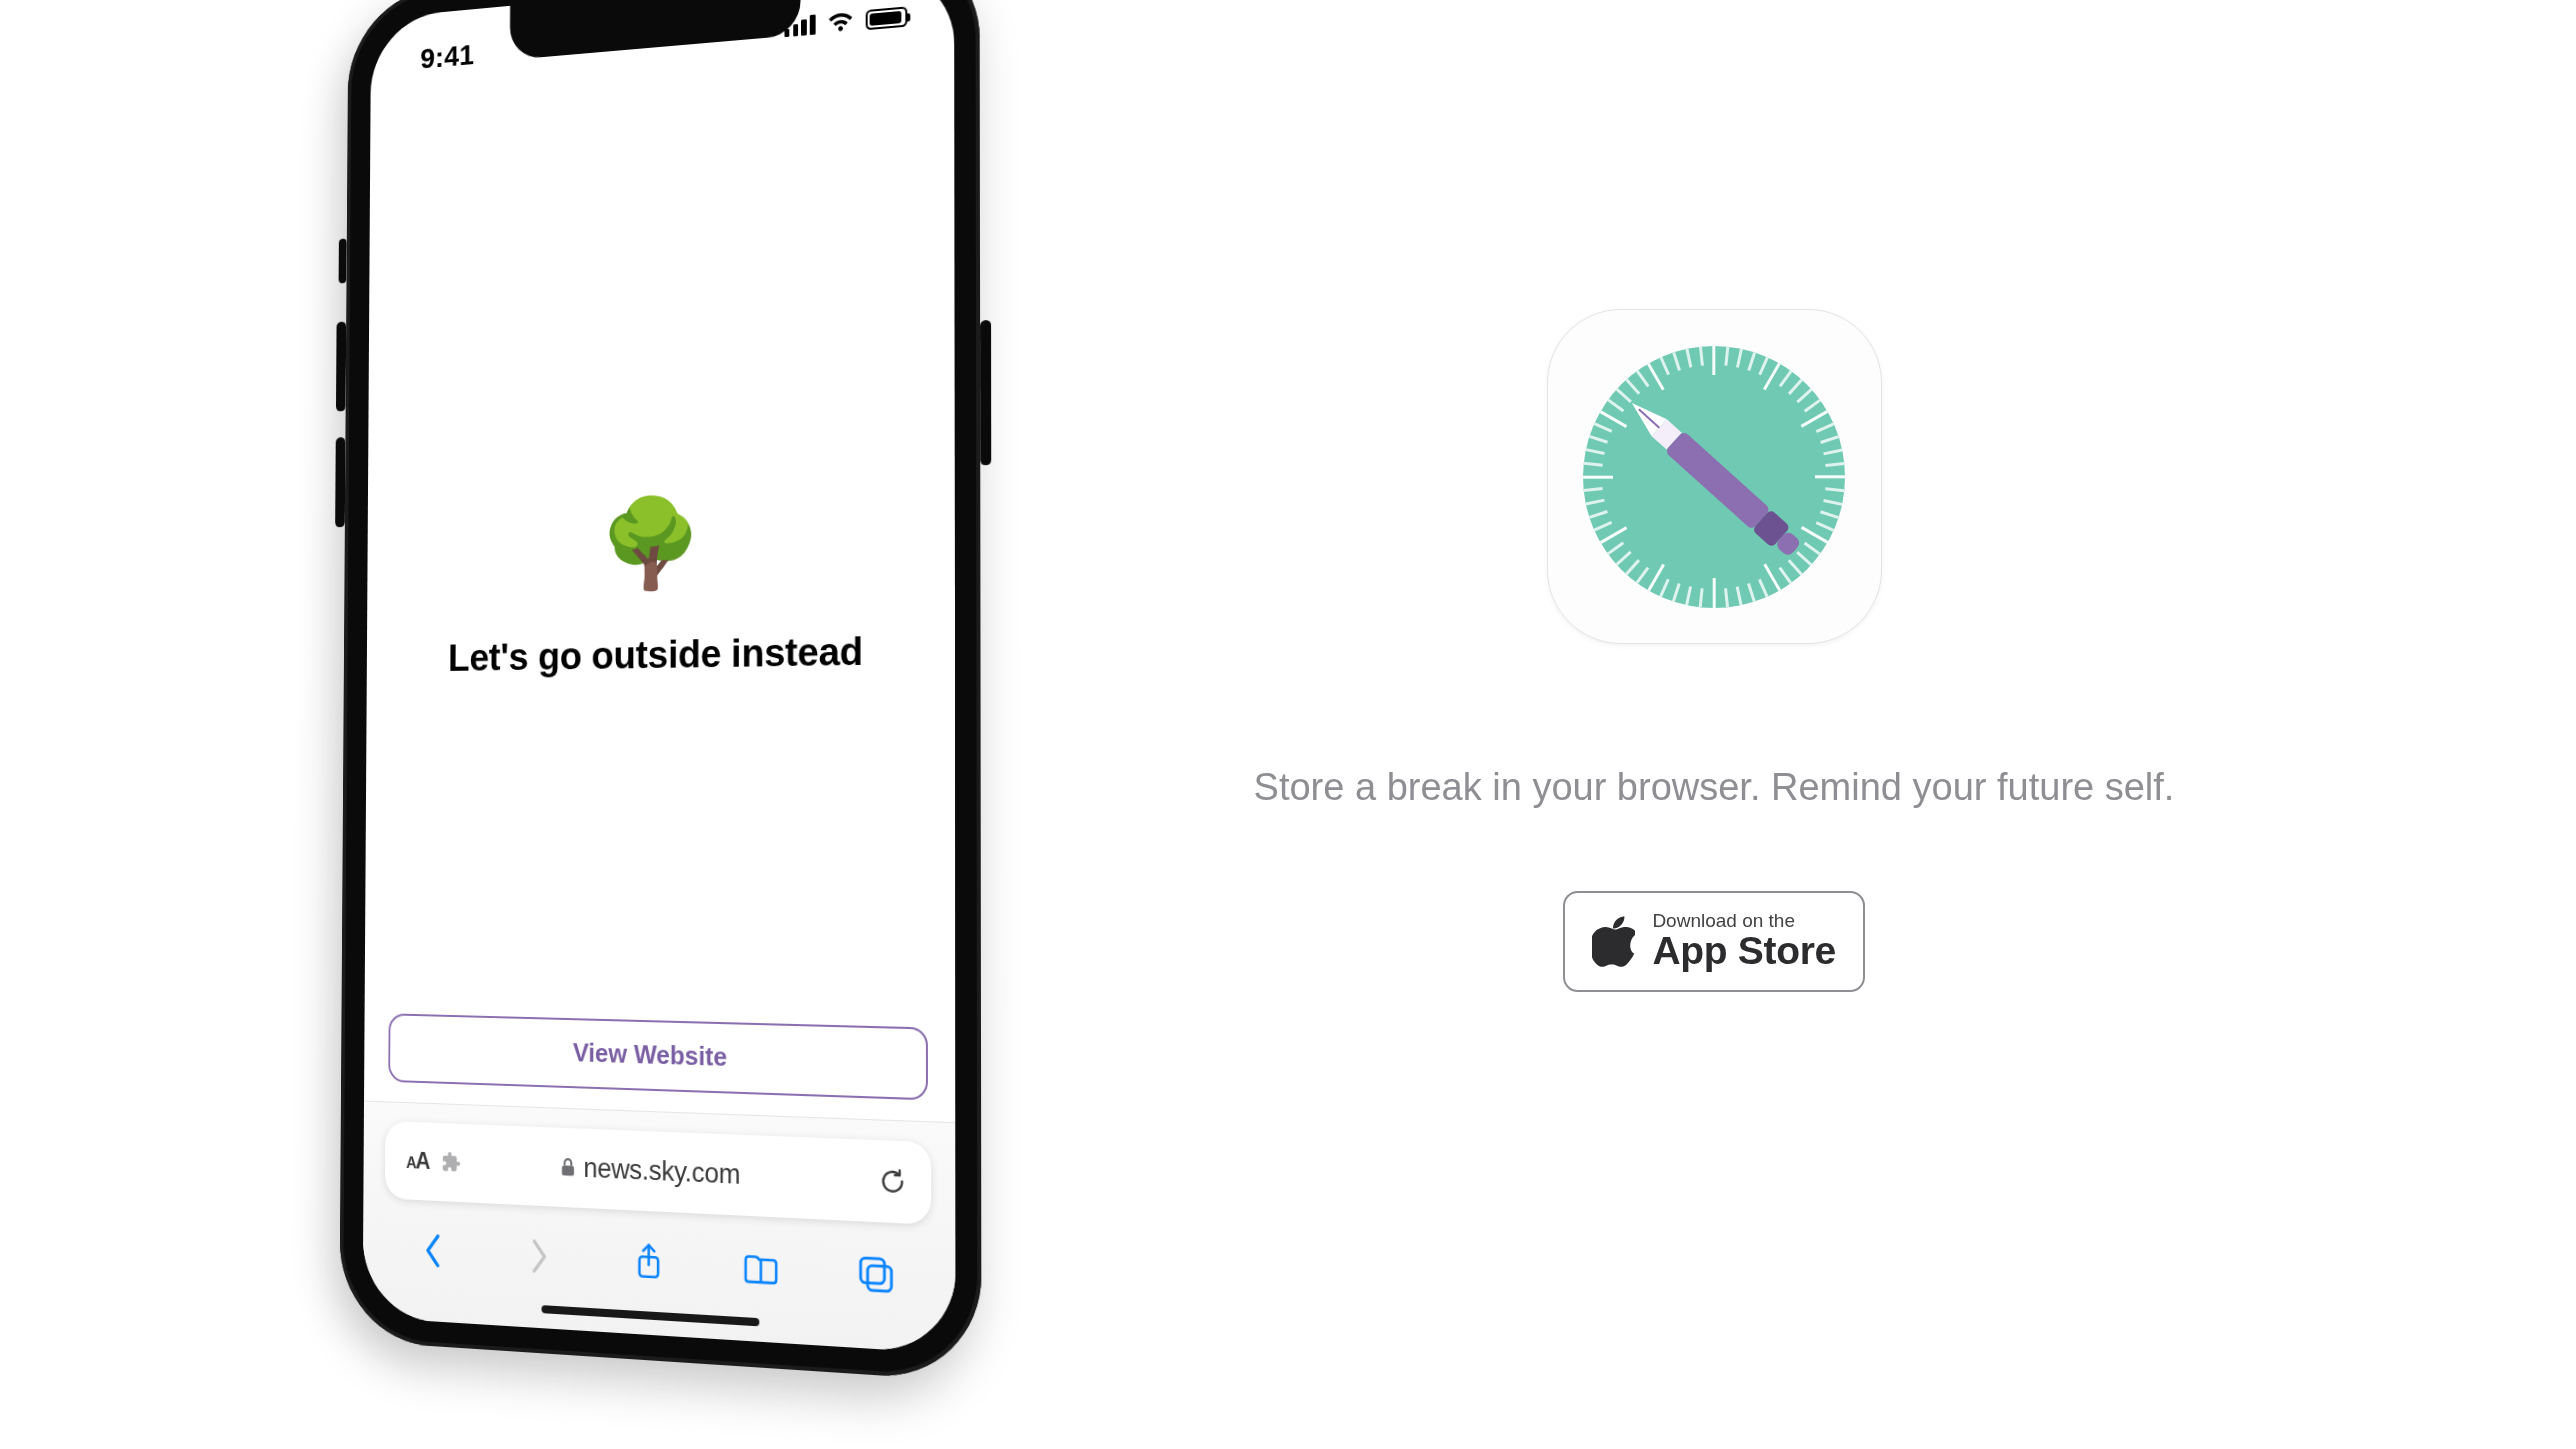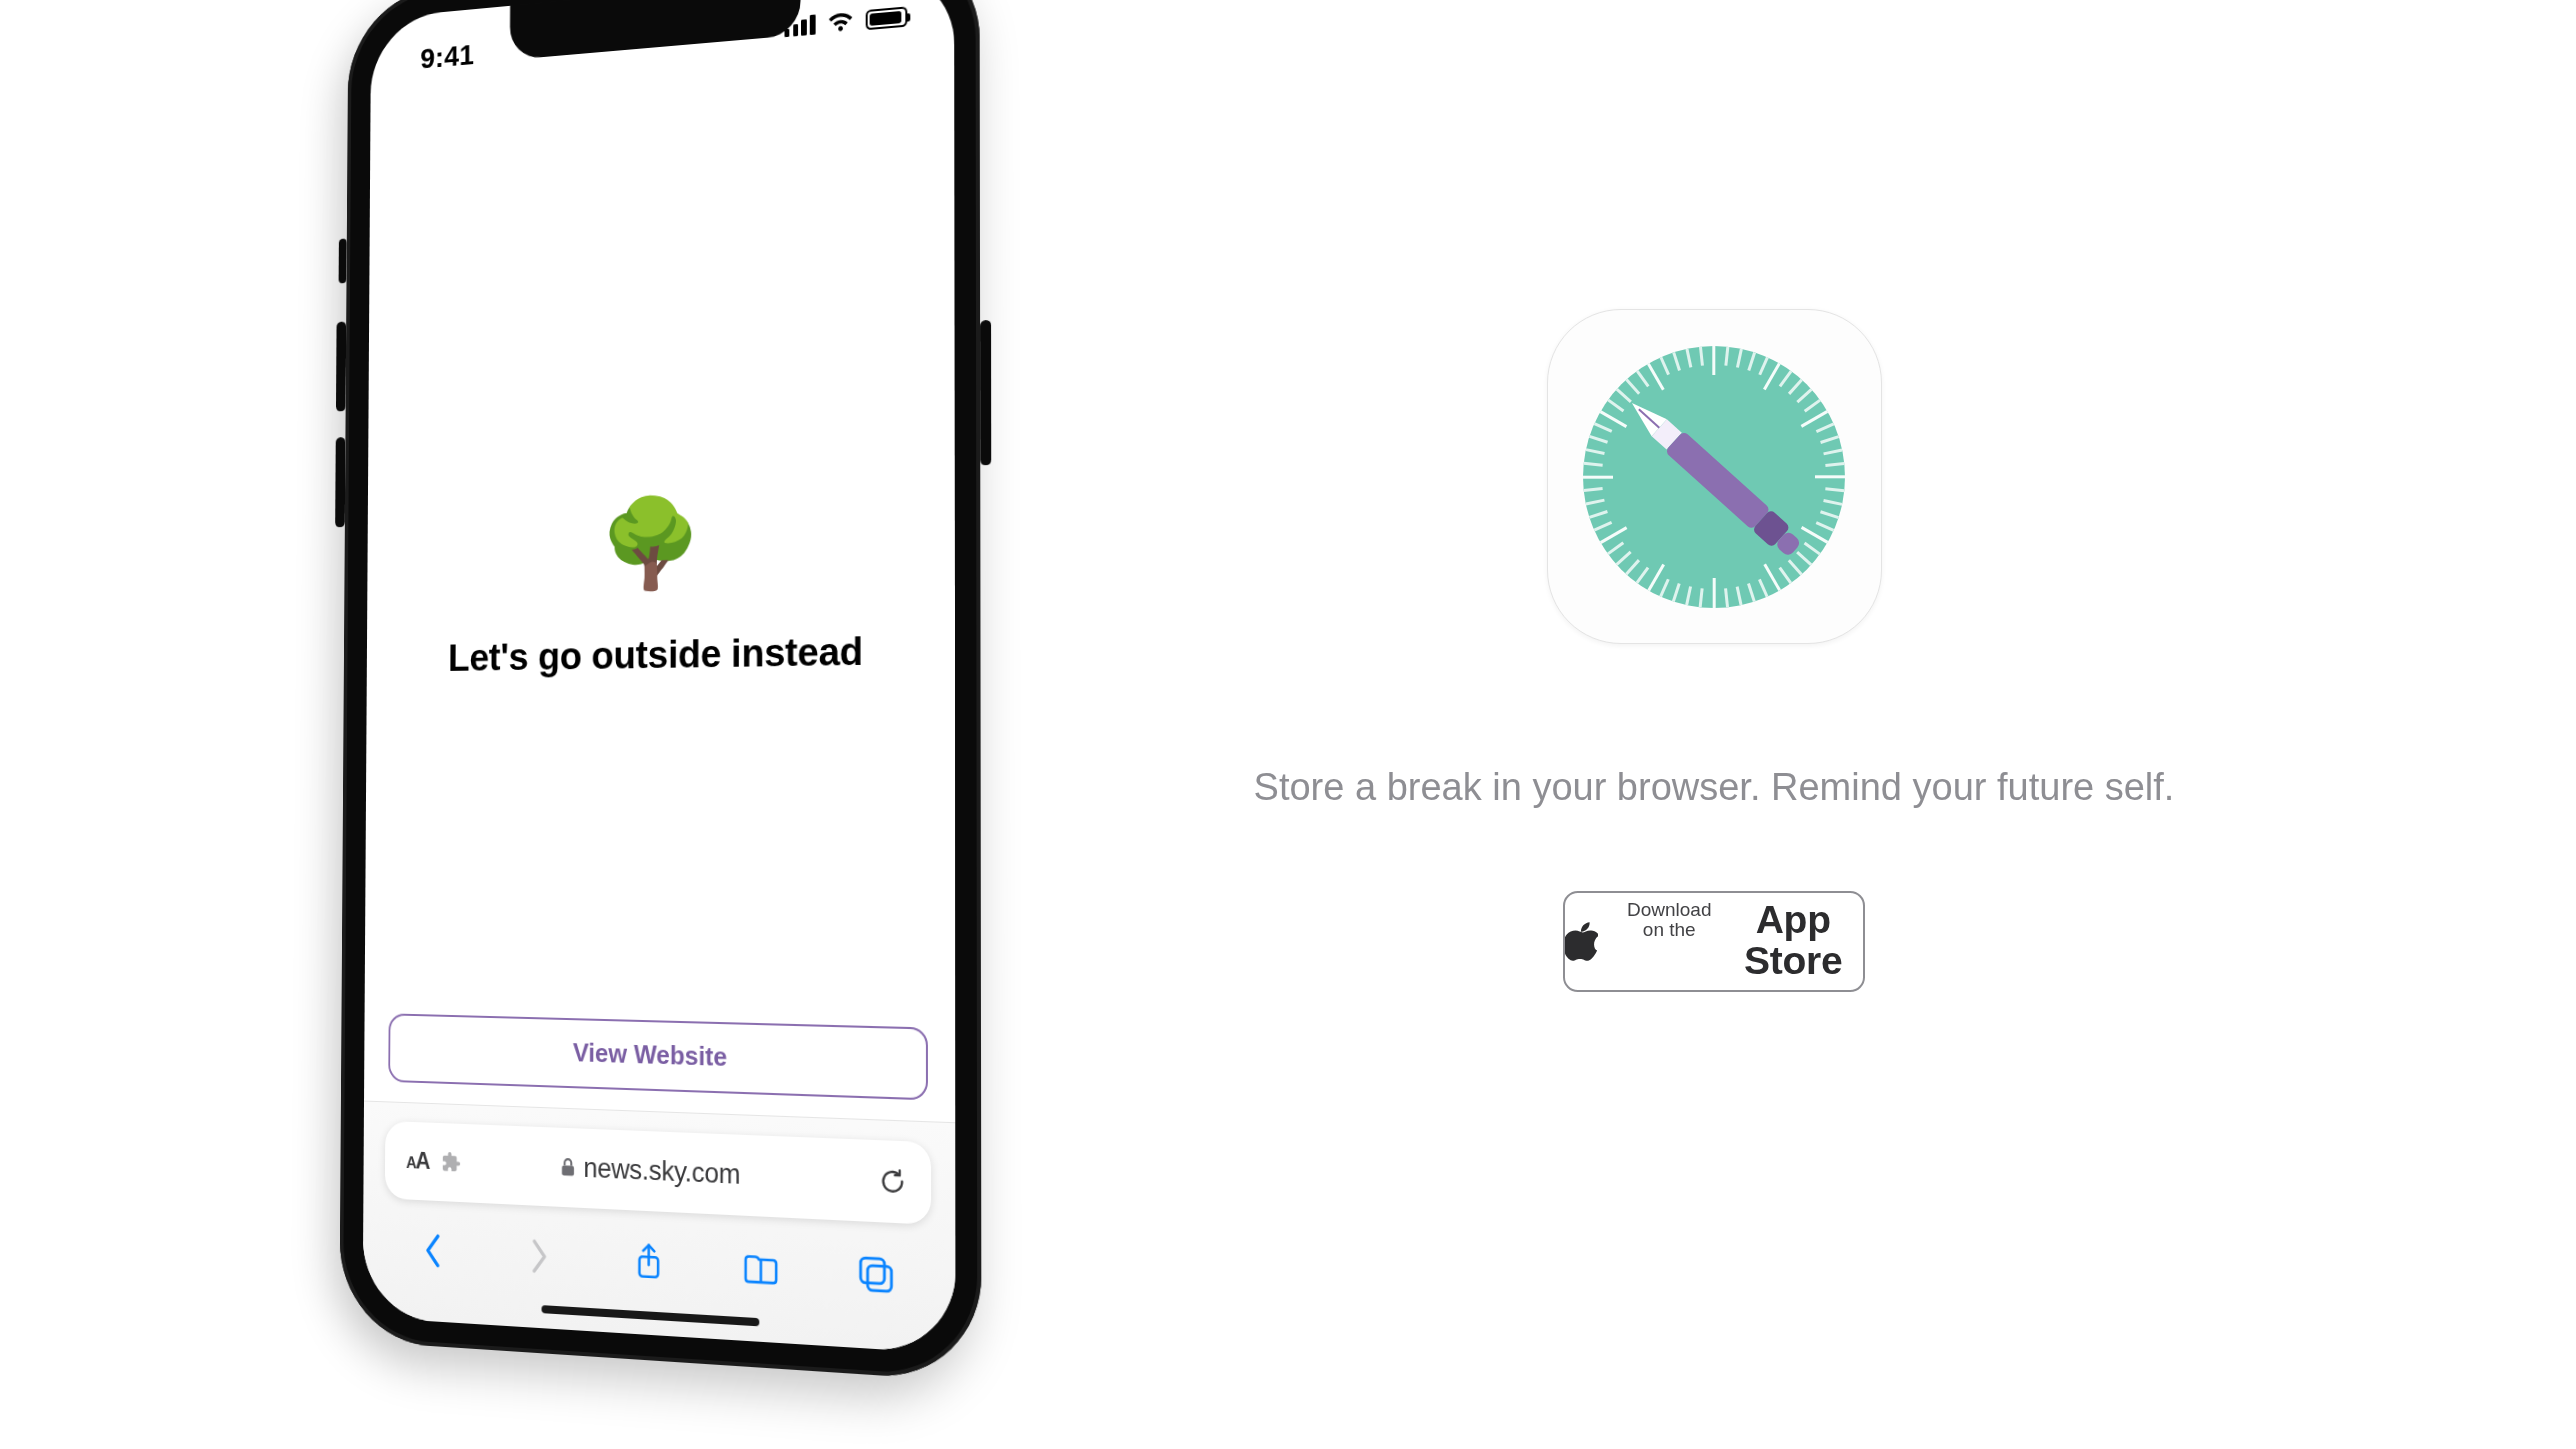--- a/index.html
+++ b/index.html
@@ -81,21 +81,21 @@
     border: 2px solid #8e8e93;
     border-radius: 14.8px;
     display: flex;
     align-items: center;
     justify-content: center;
     gap: 17.4px;
     cursor: pointer;
     color: #424245;
   }
   .apple-svg { width: 43px; height: 51px; }
-  .badge-text { display: flex; flex-direction: row; align-items: flex-start; line-height: 1.05; }
+  .badge-text { display: flex; flex-direction: column; align-items: flex-start; line-height: 1.05; }
   .badge-small { font-size: 19px; color: #424245; font-weight: 500; }
   .badge-large { font-size: 39px; font-weight: 600; color: #2c2c2e; letter-spacing: -0.3px; }
 
   
   .phone-wrap {
     position: absolute;
     left: 315px;
     top: -40px;
     width: 738px;
     height: 1509px;

